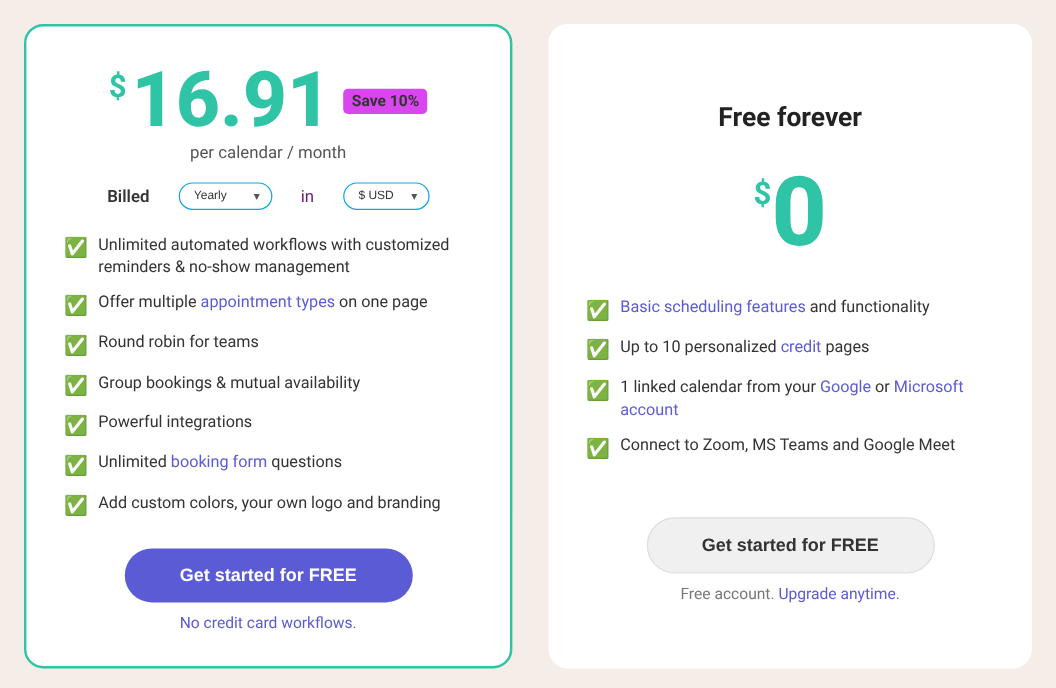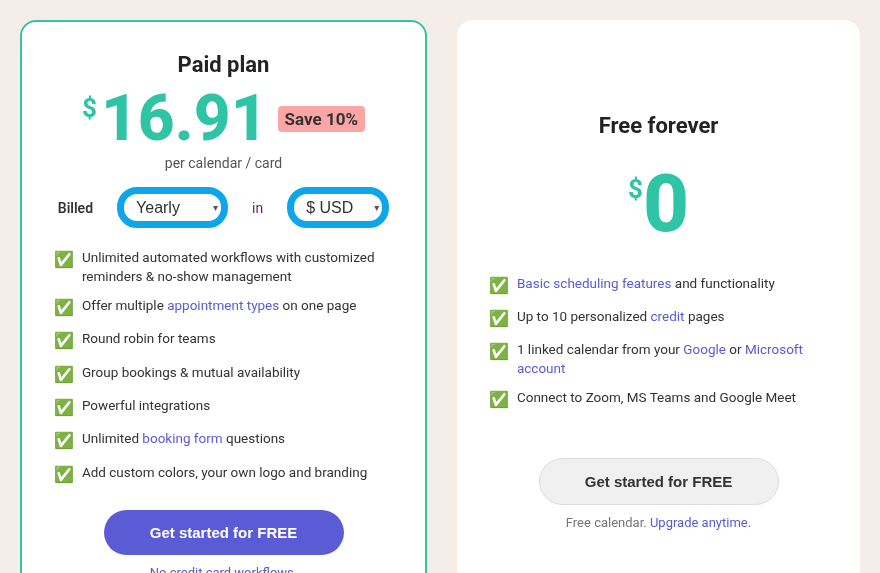--- a/index.html
+++ b/index.html
@@ -59,23 +59,23 @@
       align-self: flex-start;
       margin-top: 8px;
     }
     .price-amount {
       font-size: 64px;
       font-weight: 800;
       color: #2ec4a5;
       line-height: 1;
     }
     .save-badge {
-      background: #fca5a5;
-      color: #333;
-      font-size: 17px;
+      background: #d946ef;
+      color: #333;
+      font-size: 13px;
       font-weight: 700;
       padding: 3px 7px;
       border-radius: 4px;
       align-self: center;
       margin-left: 6px;
       white-space: nowrap;
     }
     .per-period {
       text-align: center;
       color: #555;
@@ -95,24 +95,24 @@
     .billing-row .label {
       font-weight: 600;
     }
     .select-wrapper {
       position: relative;
       display: inline-flex;
       align-items: center;
     }
     .billing-select {
       appearance: none;
-      border: 7px solid #0ea5e9;
+      border: 1px solid #0ea5e9;
       border-radius: 20px;
       padding: 5px 28px 5px 12px;
-      font-size: 16px;
+      font-size: 10px;
       color: #333;
       background: #fff;
       cursor: pointer;
       outline: none;
     }
     .select-arrow {
       position: absolute;
       right: 10px;
       pointer-events: none;
       font-size: 10px;
@@ -200,29 +200,28 @@
       font-size: 14px;
       color: #701a75;
     }
   </style>
 </head>
 <body>
 
 <div class="plans-container">
 
   <div class="plan-card paid">
-    <h2 class="plan-title">Paid plan</h2>
 
     <div class="price-row">
       <span class="currency-symbol">$</span>
       <span class="price-amount">16.91</span>
       <span class="save-badge">Save 10%</span>
     </div>
 
-    <p class="per-period">per calendar / card</p>
+    <p class="per-period">per calendar / month</p>
 
     <div class="billing-row">
       <span class="label">Billed</span>
       <div class="select-wrapper">
         <select class="billing-select">
           <option>Monthly</option>
           <option selected="">Yearly</option>
         </select>
         <span class="select-arrow">▾</span>
       </div>
@@ -294,17 +293,17 @@
         <span>1 linked calendar from your <a class="highlight-link" href="#">Google</a> or <a class="highlight-link" href="#">Microsoft account</a></span>
       </li>
       <li>
         <span class="check-icon">✅</span>
         <span>Connect to Zoom, MS Teams and Google Meet</span>
       </li>
     </ul>
 
     <button class="cta-button free-btn">Get started for FREE</button>
     <p class="free-forever-note">
-      <span>Free calendar. </span><a href="#" class="highlight-link">Upgrade anytime.</a>
+      <span>Free account. </span><a href="#" class="highlight-link">Upgrade anytime.</a>
     </p>
   </div>
 
 </div>
 
 </body></html>

